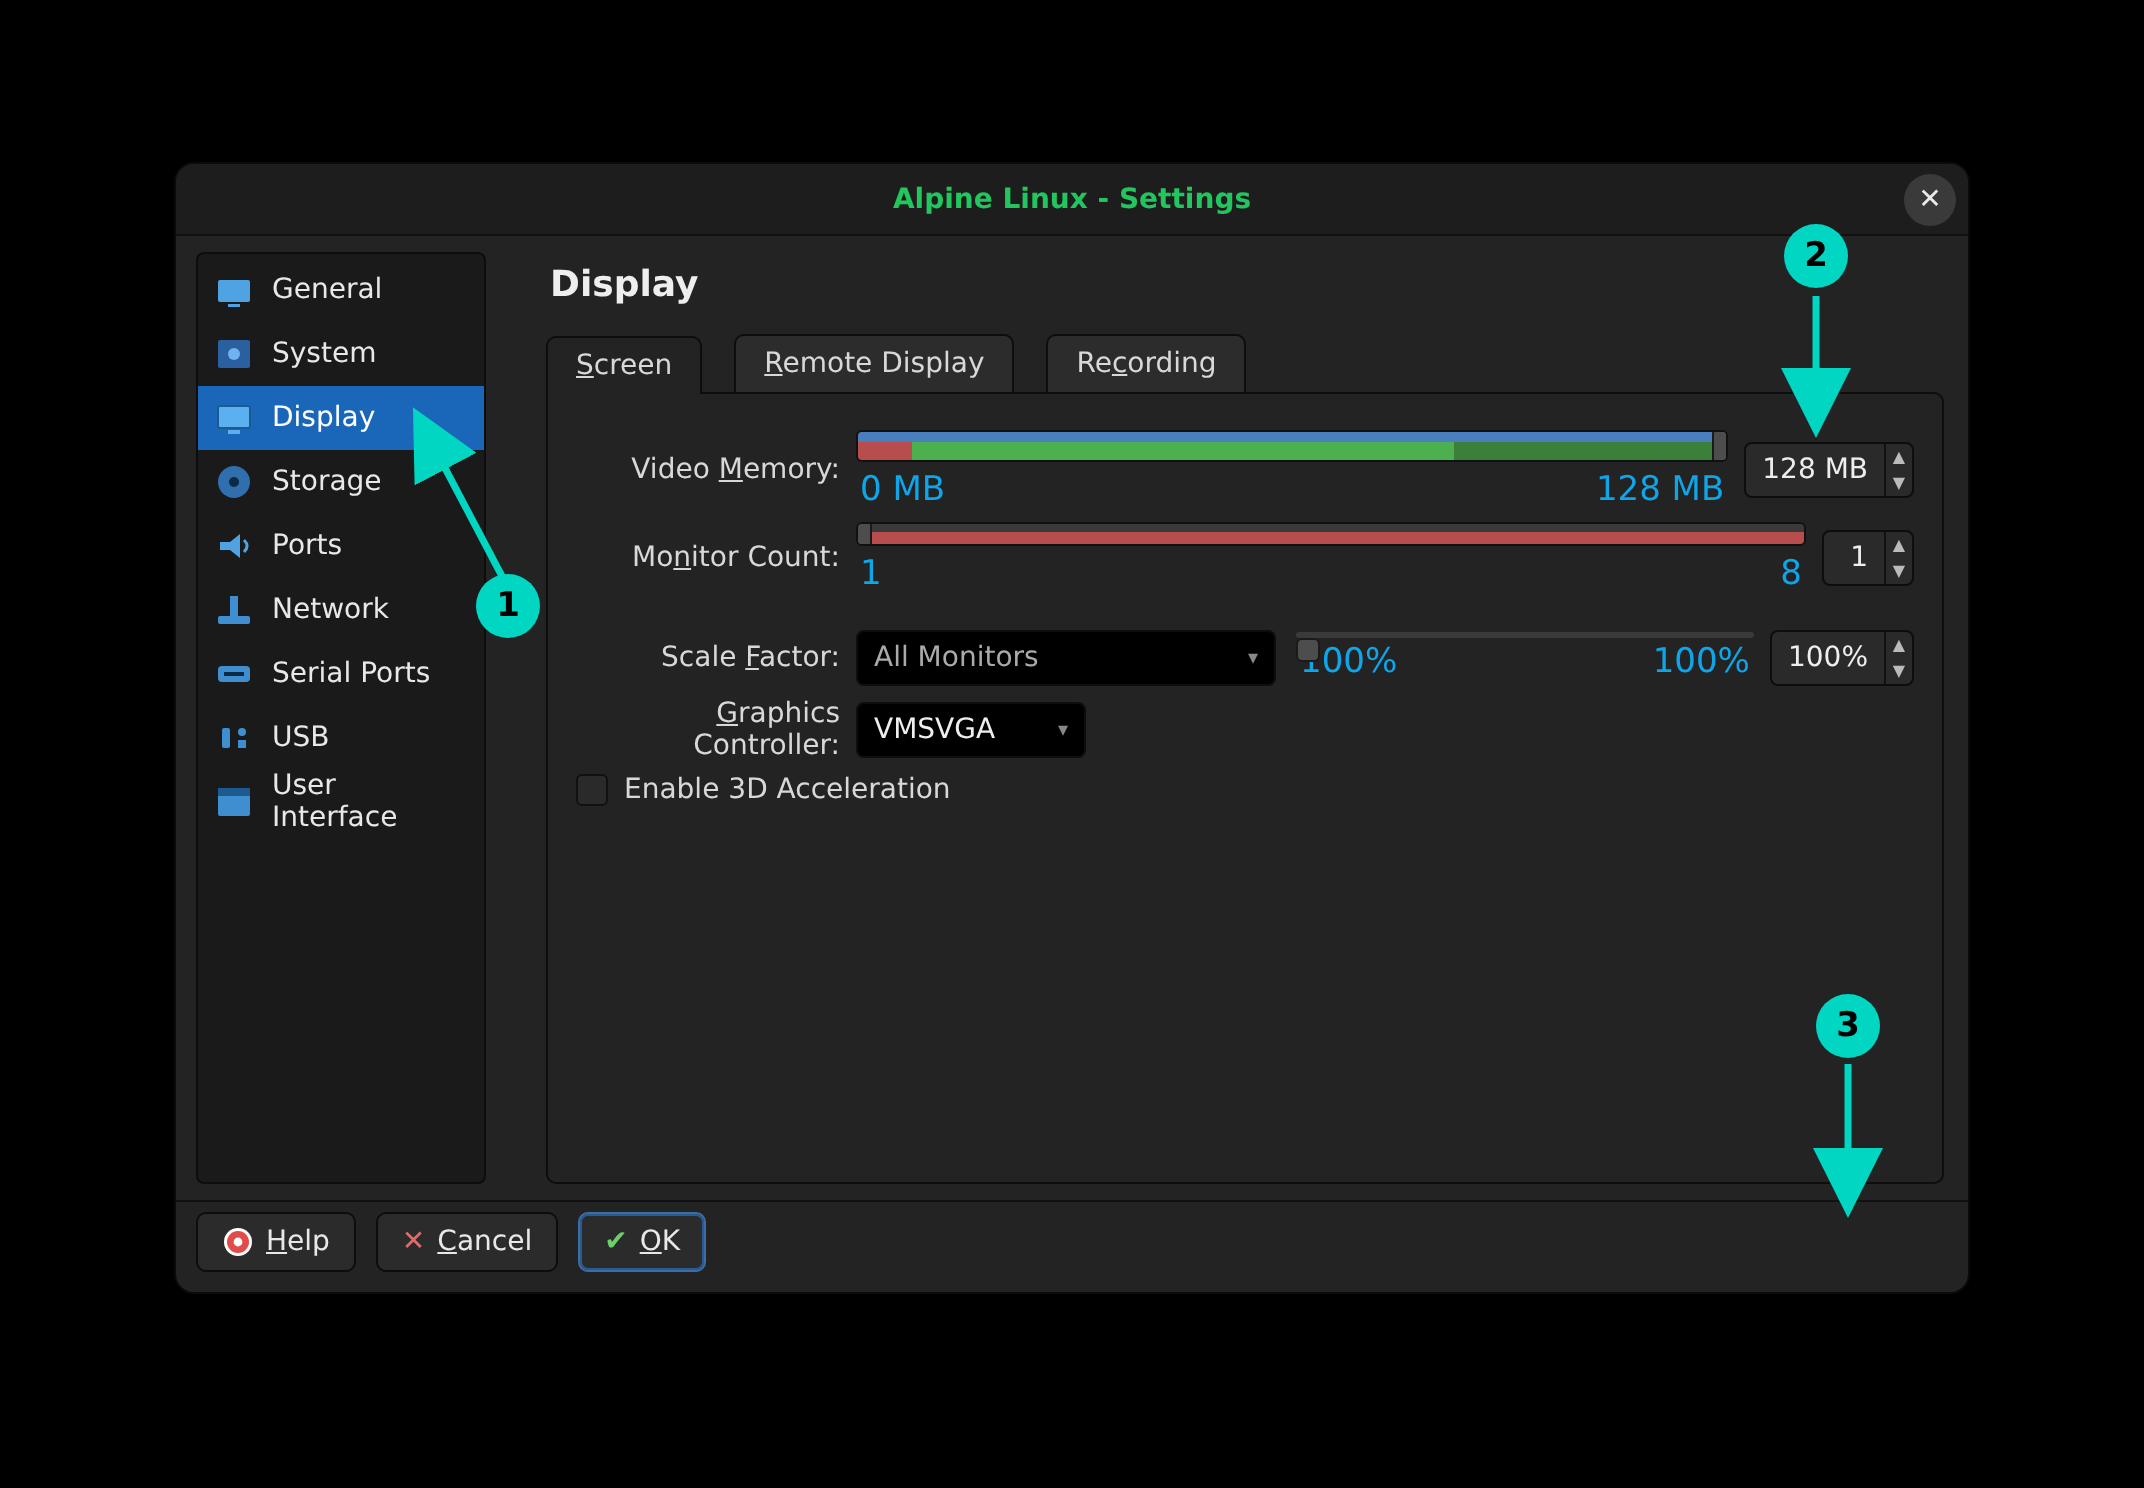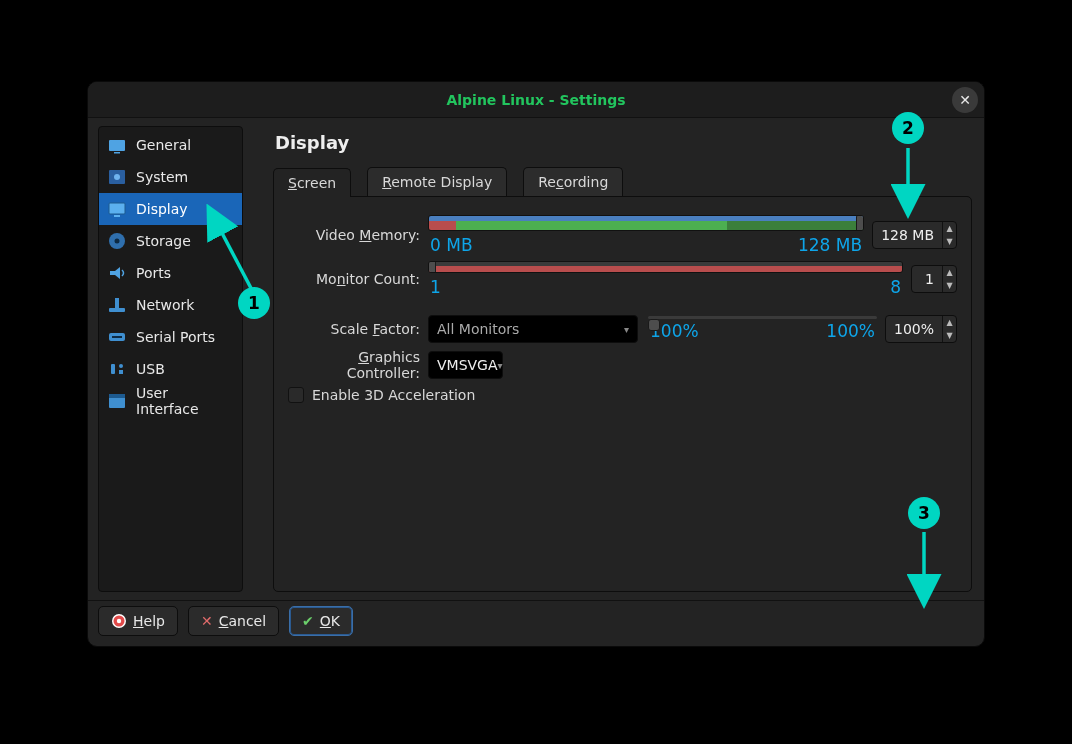--- a/index.html
+++ b/index.html
@@ -82,21 +82,21 @@
   }
   .spin .val { display: flex; align-items: center; padding: 0 8px; font-size: 14px; color: #eee; min-width: 30px; justify-content: flex-end; }
   .spin .arrows { display: flex; flex-direction: column; width: 14px; border-left: 1px solid #111; }
   .spin .arrows span { flex:1; display:flex; align-items:center; justify-content:center; font-size:8px; color:#bbb; cursor:pointer; }
   .select {
     display: flex; align-items: center; justify-content: space-between;
     border: 1px solid #0d0d0d; border-radius: 4px; background: #000000;
     height: 28px; padding: 0 8px; color: #aaa; cursor: pointer;
   }
   .select .caret { font-size: 10px; color: #888; }
-  .select.small { width: 75px; color: #eee; }
+  .select.small { width: 115px; color: #eee; }
   .tiny-slider {
     flex: 1; position: relative; height: 16px; display:flex; align-items:center;
   }
   .tiny-slider .line { position:absolute; left:0; right:0; height:3px; background:#3a3a3a; border-radius:2px; }
   .tiny-slider .dot { position:absolute; width:12px; height:12px; background:#4d4d4d; border:1px solid #1a1a1a; border-radius:3px; top:2px; }
   .checkbox { width:16px; height:16px; border:1px solid #111; background:#2a2a2a; border-radius:3px; margin-right:8px; cursor:pointer; }
   
   .footer {
     height: 40px; border-top: 1px solid #111; display: flex; align-items: center;
     padding: 0 10px; gap: 10px;

